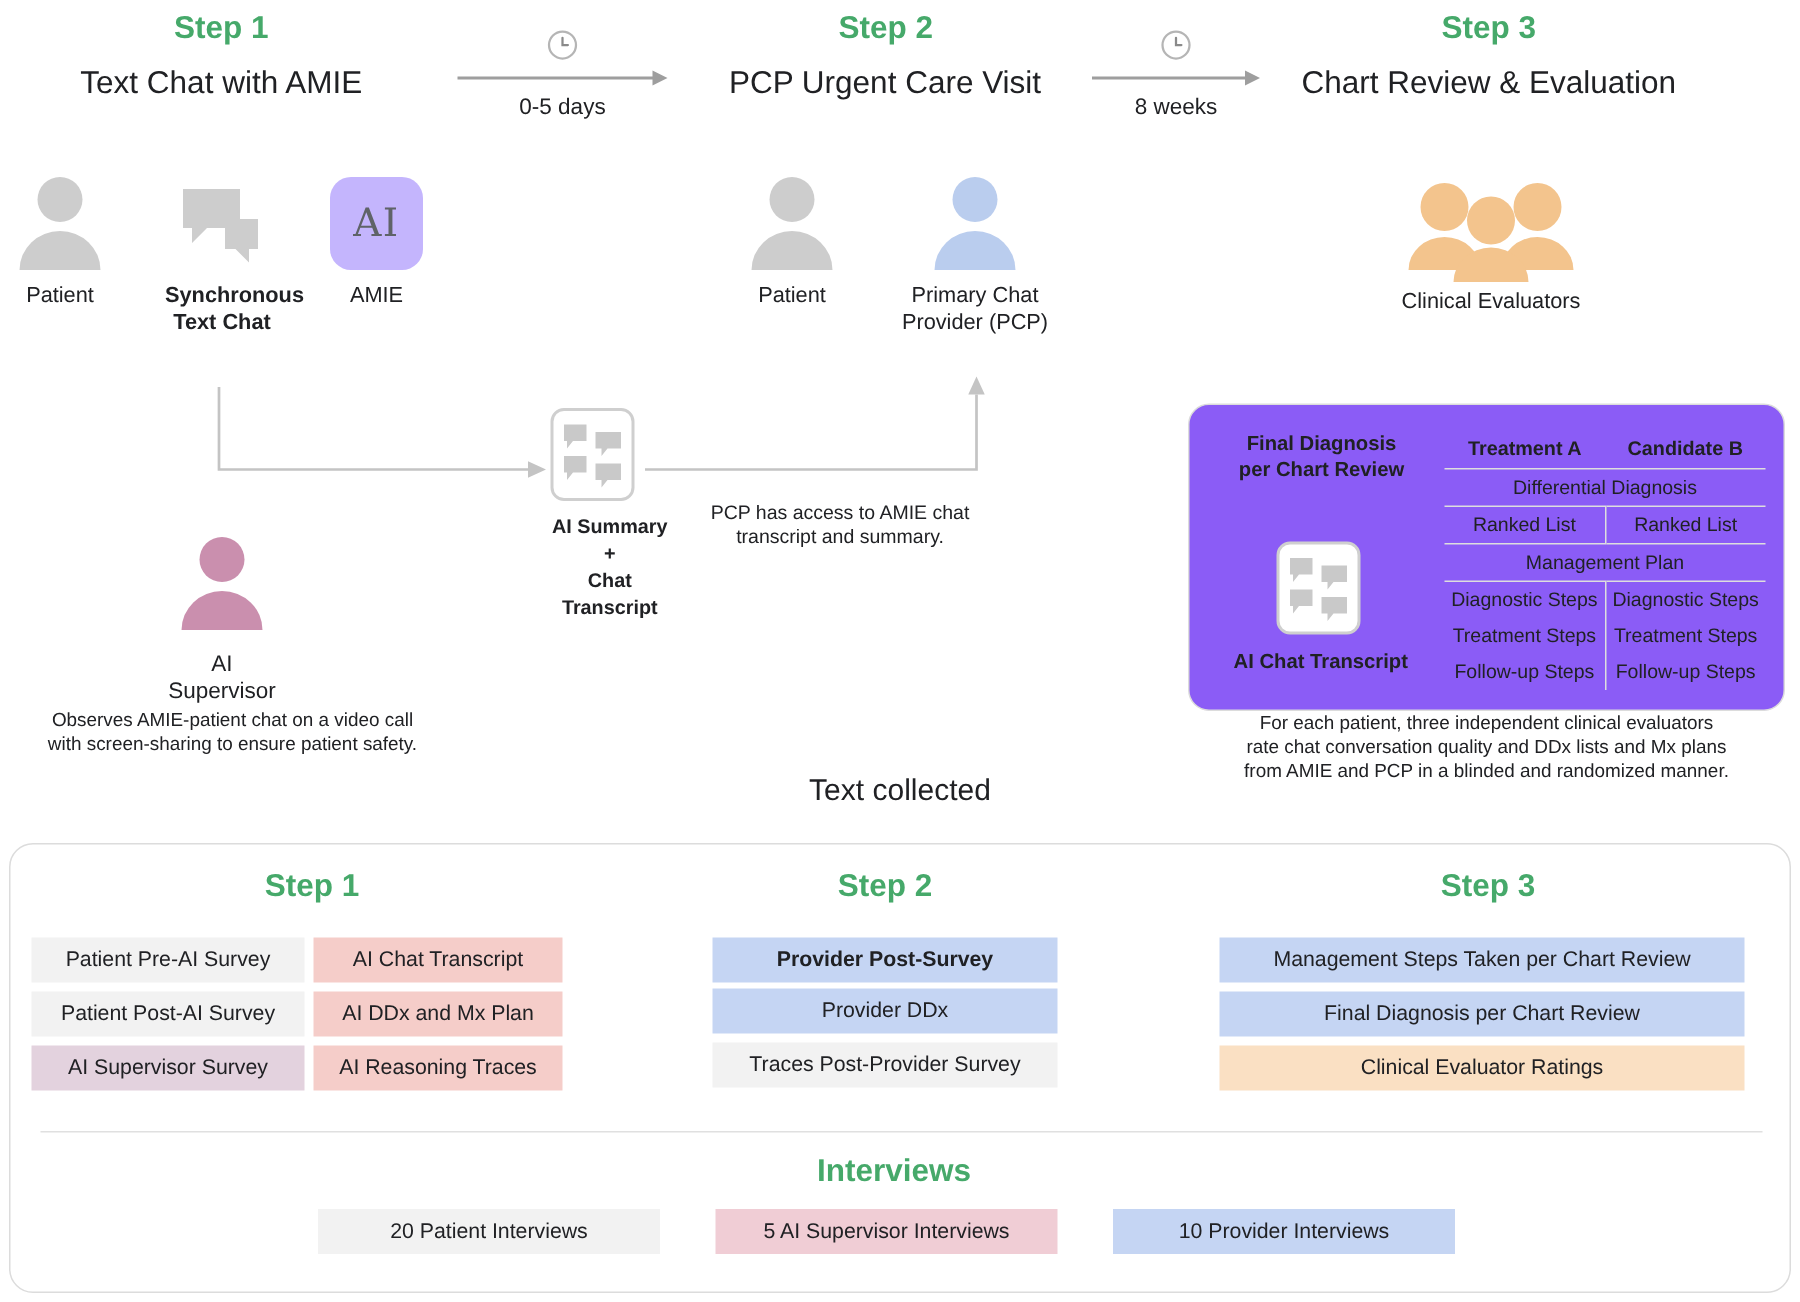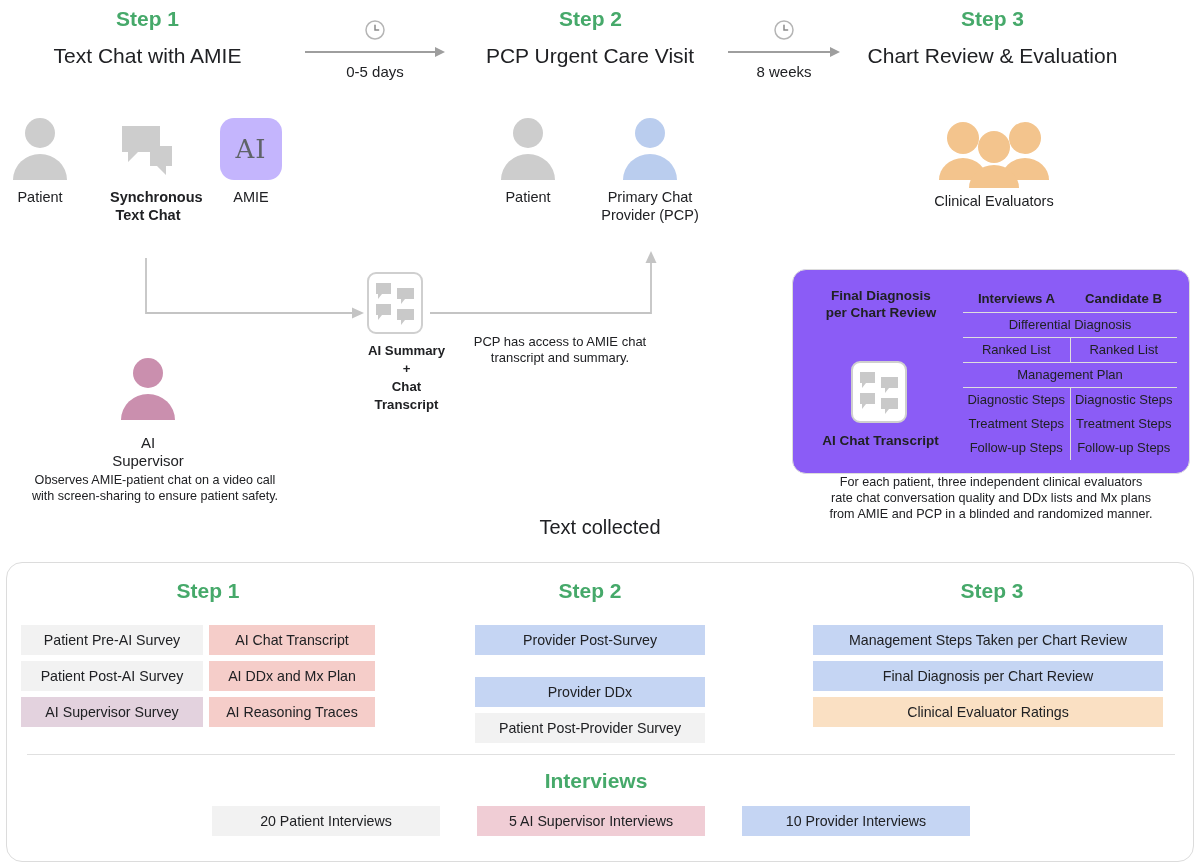--- a/index.html
+++ b/index.html
@@ -328,21 +328,21 @@
       <path d="M7 30 H22 V41 H13 L9 46 V41 H7 Z" fill="#c9c9c9"></path>
       <path d="M28 35 H45 V46 H36 L32 51 V46 H28 Z" fill="#c9c9c9"></path>
     </svg>
   </div>
   <div class="abs eval-left-caption" style="left:10px; top:163px; width:155px;">AI Chat Transcript</div>
 
   <div class="abs" style="left:170px; top:16px; width:214px;">
     <table class="tbl">
       <tbody>
           <tr>
-        <td class="hdr">Interviews A</td>
+        <td class="hdr">Treatment A</td>
         <td class="hdr">Candidate B</td>
       </tr>
       <tr>
         <td class="rule-top" colspan="2">Differential Diagnosis</td>
       </tr>
       <tr>
         <td class="rule-top">Ranked List</td>
         <td class="rule-top vsep">Ranked List</td>
       </tr>
       <tr>
@@ -383,23 +383,23 @@
 
   <div class="abs" style="left:202px; top:62px; width:166px;">
     <div class="chip" style="background:#f5cdc9; margin-bottom:6px;">AI Chat Transcript</div>
     <div class="chip" style="background:#f5cdc9; margin-bottom:6px;">AI DDx and Mx Plan</div>
     <div class="chip" style="background:#f5cdc9;">AI Reasoning Traces</div>
   </div>
 
   <div class="abs step-green-lg" style="left:478px; top:16px; width:210px;">Step 2</div>
 
   <div class="abs" style="left:468px; top:62px; width:230px;">
-    <div class="chip" style="background:#c5d5f3; margin-bottom:22px;">Provider Post-Survey</div>
+    <div class="chip" style="background:#c5d5f3; margin-bottom:4px;font-weight:bold;">Provider Post-Survey</div>
     <div class="chip" style="background:#c5d5f3; margin-bottom:6px;">Provider DDx</div>
-    <div class="chip" style="background:#f2f2f2;">Patient Post-Provider Survey</div>
+    <div class="chip" style="background:#f2f2f2;">Traces Post-Provider Survey</div>
   </div>
 
   <div class="abs step-green-lg" style="left:880px; top:16px; width:210px;">Step 3</div>
 
   <div class="abs" style="left:806px; top:62px; width:350px;">
     <div class="chip" style="background:#c5d5f3; margin-bottom:6px;">Management Steps Taken per Chart Review</div>
     <div class="chip" style="background:#c5d5f3; margin-bottom:6px;">Final Diagnosis per Chart Review</div>
     <div class="chip" style="background:#fae0c3;">Clinical Evaluator Ratings</div>
   </div>
 

